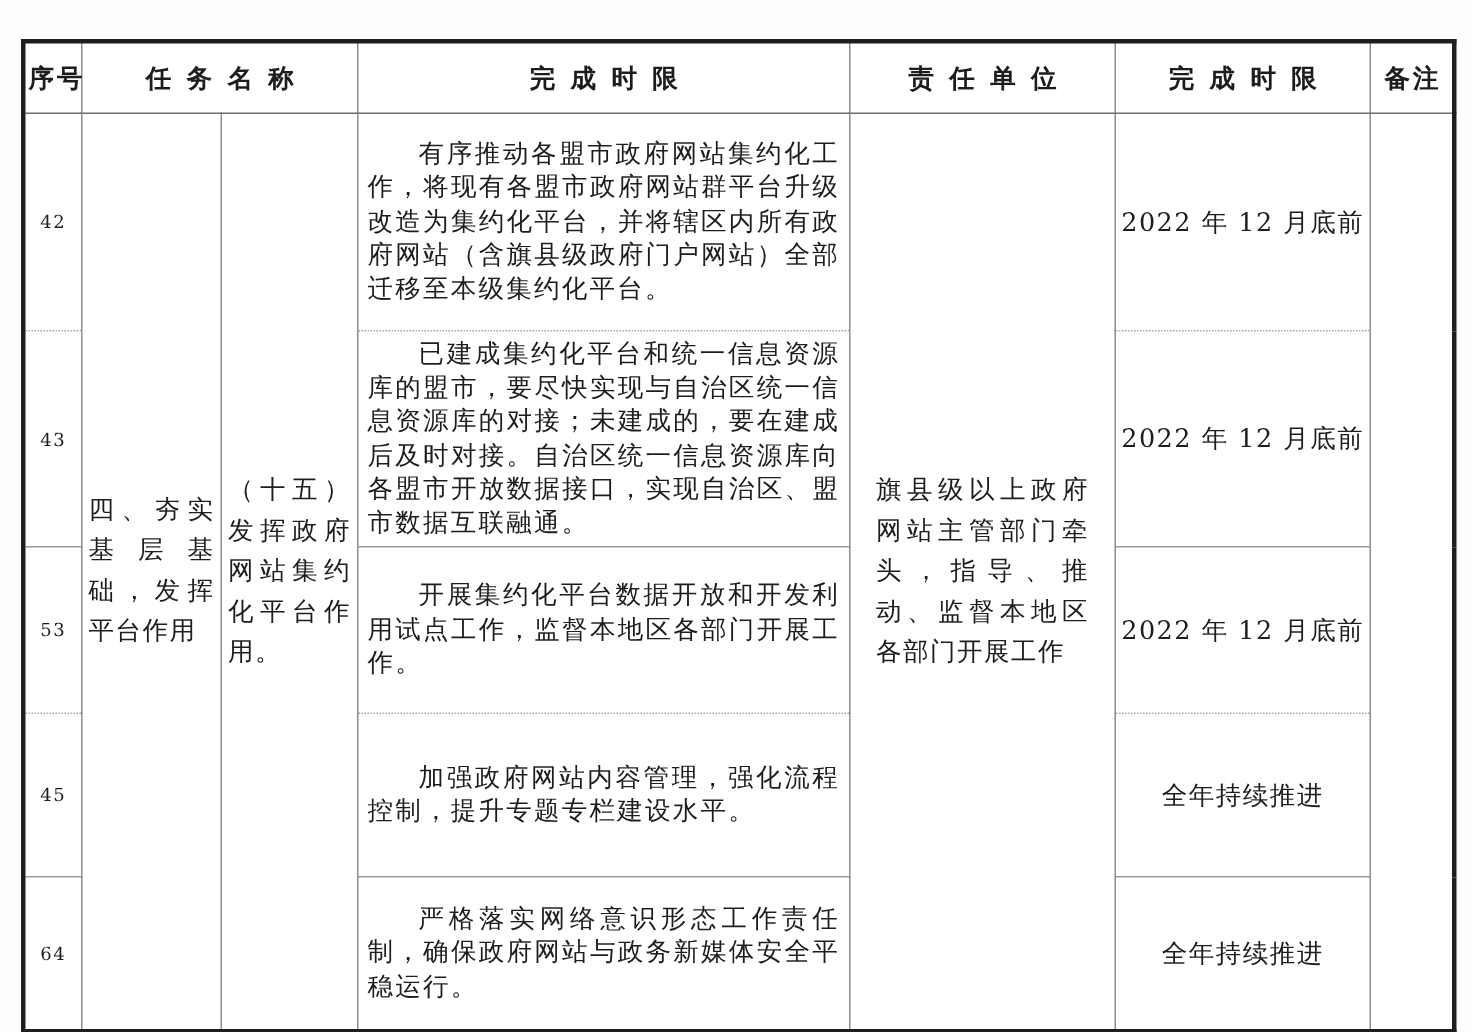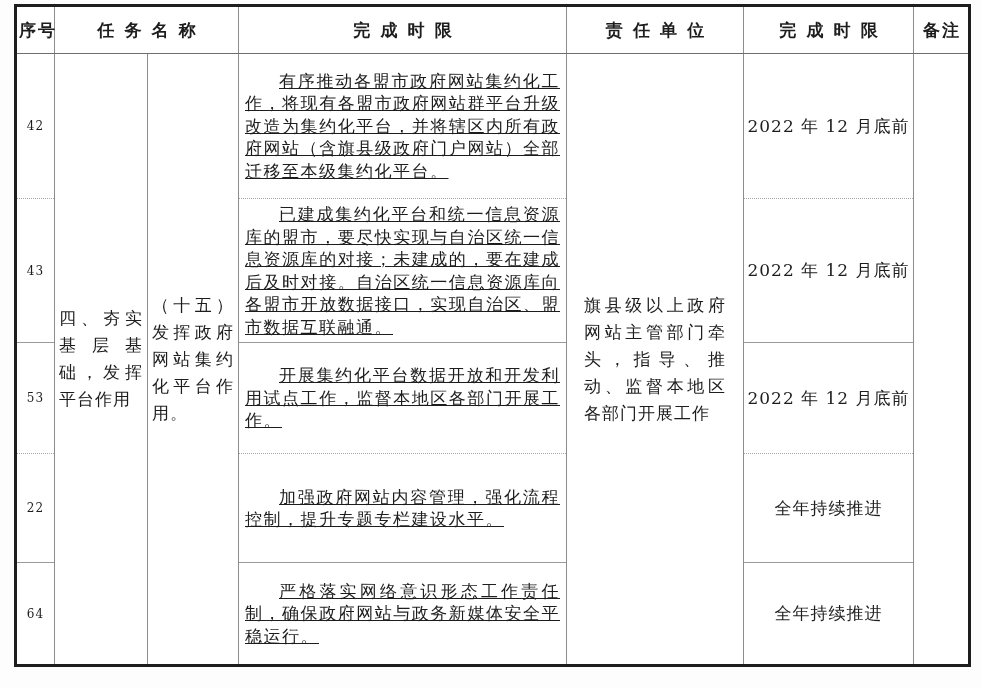--- a/index.html
+++ b/index.html
@@ -10,21 +10,21 @@
     color: #1d1d1d;
     overflow: hidden;
   }
   .page {
     position: relative;
     width: 981px; height: 688px;
     background: #fdfdfd;
   }
   table.task-table {
     position: absolute;
-    left: 14px; top: 4px;
+    left: 14px; top: 26px;
     width: 954px;
     border-collapse: collapse;
     table-layout: fixed;
     background: #ffffff;
     border: 3px solid #1e1e1e;
   }
   th, td {
     border-left: 1px solid #8d8d8d;
     border-right: 1px solid #8d8d8d;
     vertical-align: middle;
@@ -61,21 +61,20 @@
   td.c-cat div, td.c-sub div {
     text-align: justify;
     letter-spacing: 1px;
   }
   td.c-task { padding: 0 6px; }
   td.c-task p {
     text-indent: 2em;
     text-align: justify;
     line-height: 22.5px;
     letter-spacing: 1.5px;
-    text-decoration: underline;
   }
   td.c-resp { padding: 0 17px; }
   td.c-resp div {
     text-align: justify;
     line-height: 27px;
     letter-spacing: 1px;
   }
   td.c-dl {
     text-align: center;
     letter-spacing: 1px;
@@ -136,21 +135,21 @@
 
     <tr class="r-44 sep-dotted">
       <td class="c-no">53</td>
       <td class="c-task">
         <p>开展集约化平台数据开放和开发利用试点工作，监督本地区各部门开展工作。</p>
       </td>
       <td class="c-dl">2022 年 12 月底前</td>
     </tr>
 
     <tr class="r-45 sep-solid">
-      <td class="c-no">22</td>
+      <td class="c-no">45</td>
       <td class="c-task">
         <p>加强政府网站内容管理，强化流程控制，提升专题专栏建设水平。</p>
       </td>
       <td class="c-dl">全年持续推进</td>
     </tr>
 
     <tr class="r-46">
       <td class="c-no">64</td>
       <td class="c-task">
         <p>严格落实网络意识形态工作责任制，确保政府网站与政务新媒体安全平稳运行。</p>

